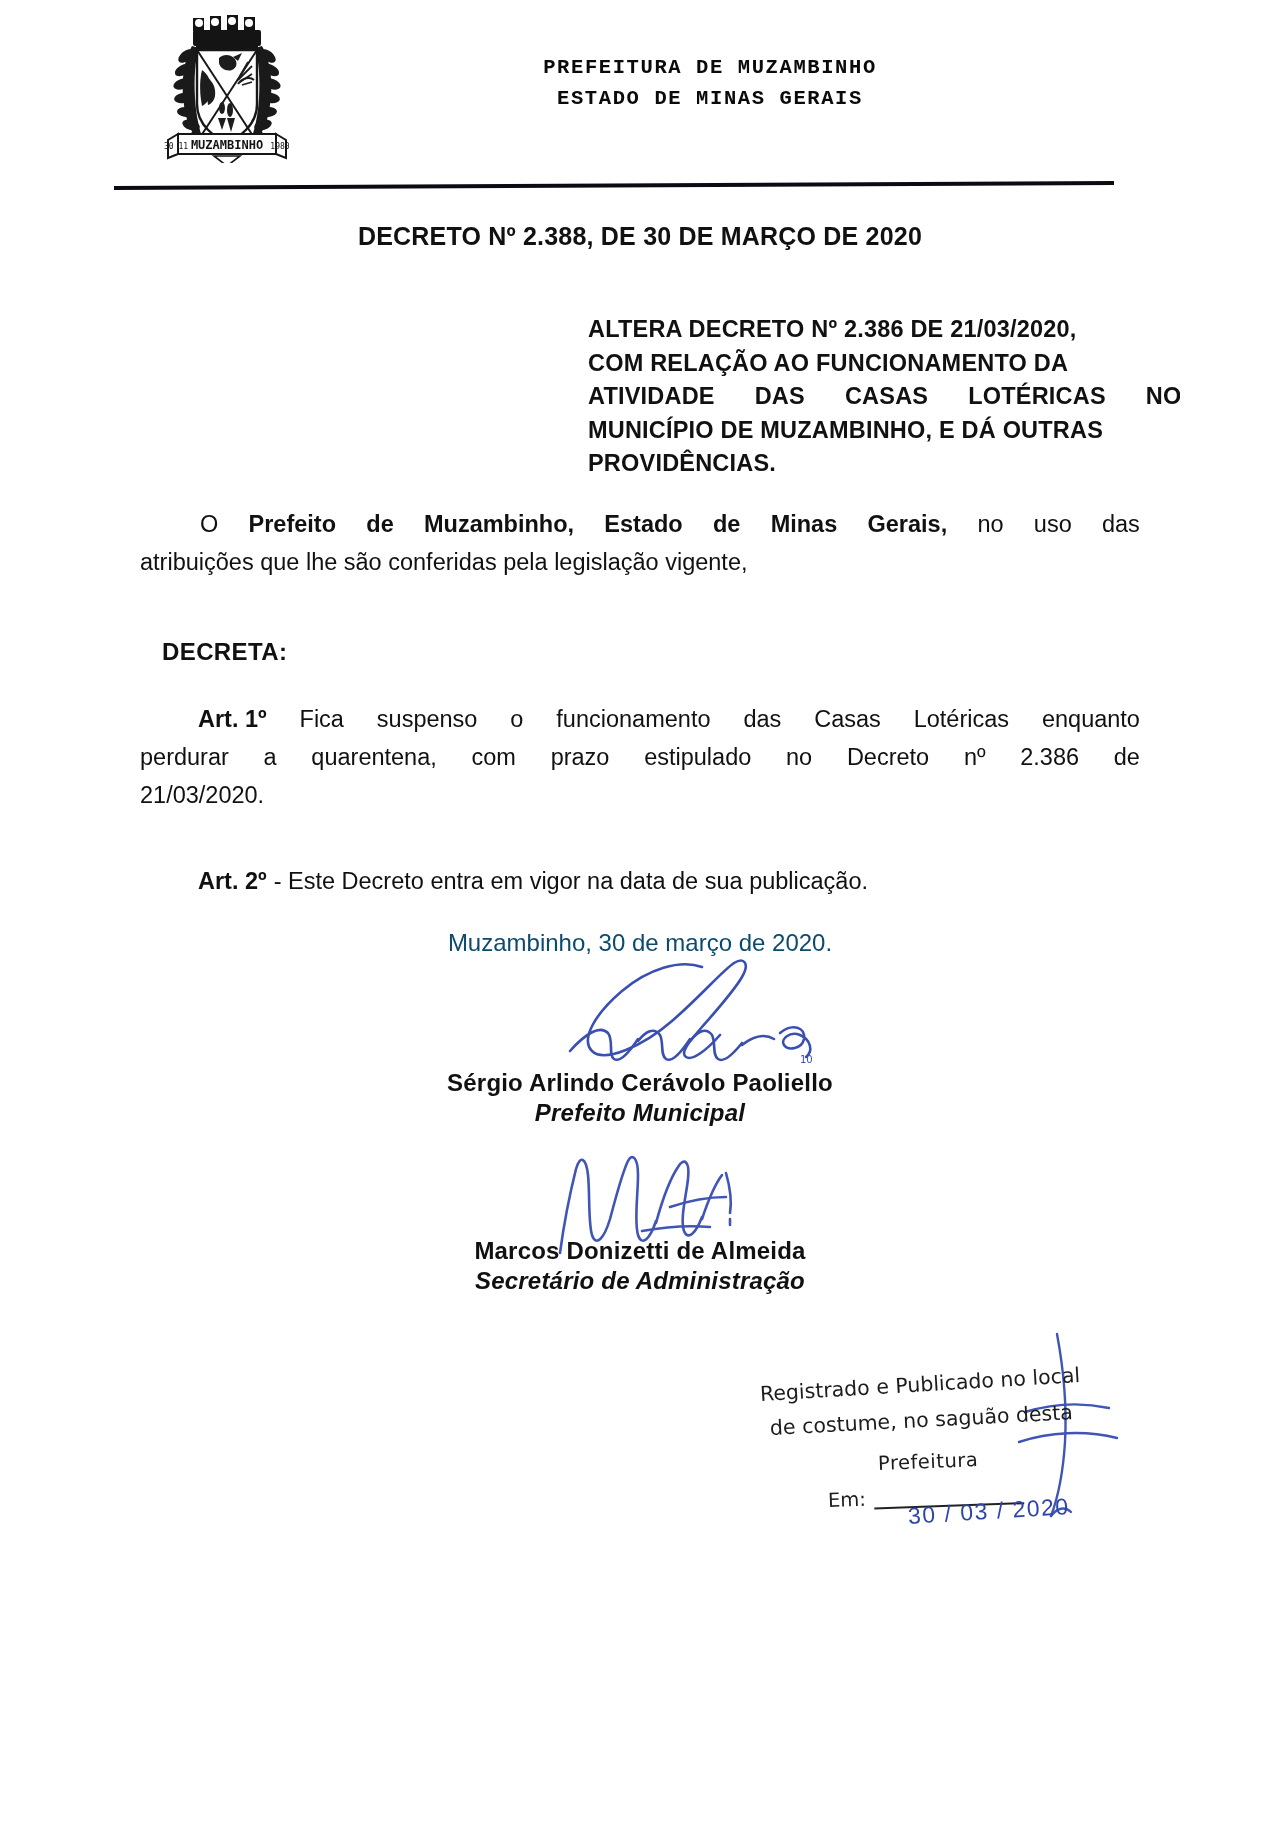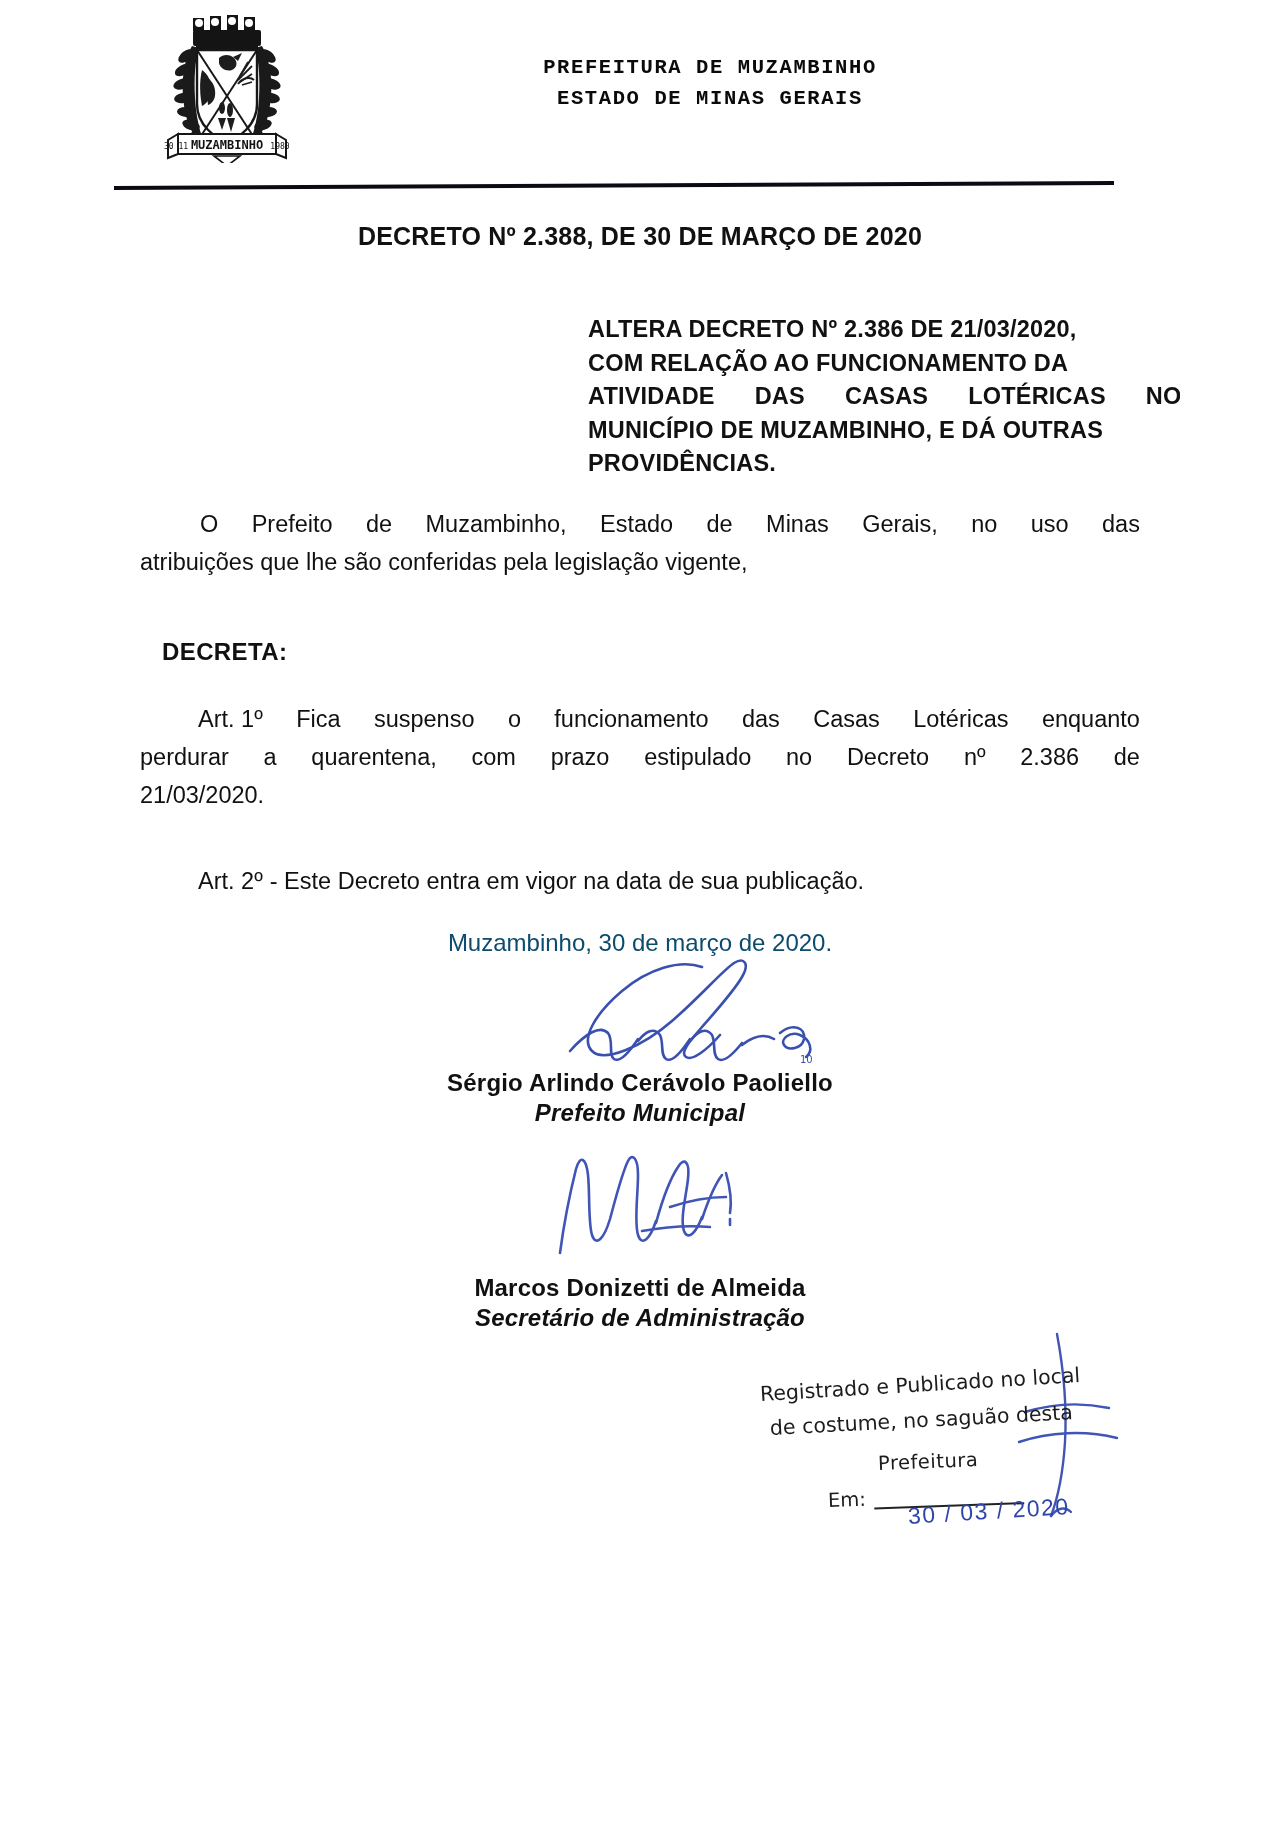--- a/index.html
+++ b/index.html
@@ -109,21 +109,21 @@
   .p-preamble { top: 505px; }
   .p-art1 { top: 700px; }
   .p-art2 { top: 862px; }
 
   .jline {
     display: flex;
     white-space: nowrap;
   }
   .jline.spread { justify-content: space-between; }
 
-  .b { font-weight: normal; }
+  .b { font-weight: bold; }
 
   .decreta {
     position: absolute;
     left: 62px;
     top: 638px;
     font-weight: bold;
     font-size: 24px;
     letter-spacing: 0.4px;
     color: #111;
   }
@@ -140,21 +140,21 @@
   }
 
   
   .sig-block {
     position: absolute;
     width: 1080px;
     left: 0;
     text-align: center;
   }
   .sig-1 { top: 1068px; }
-  .sig-2 { top: 1273px; text-align: center; }
+  .sig-2 { top: 1236px; text-align: center; }
   .sig-name {
     font-weight: bold;
     font-size: 24px;
     line-height: 30px;
     letter-spacing: 0.2px;
     color: #111;
   }
   .sig-role {
     font-weight: bold;
     font-size: 24px;

